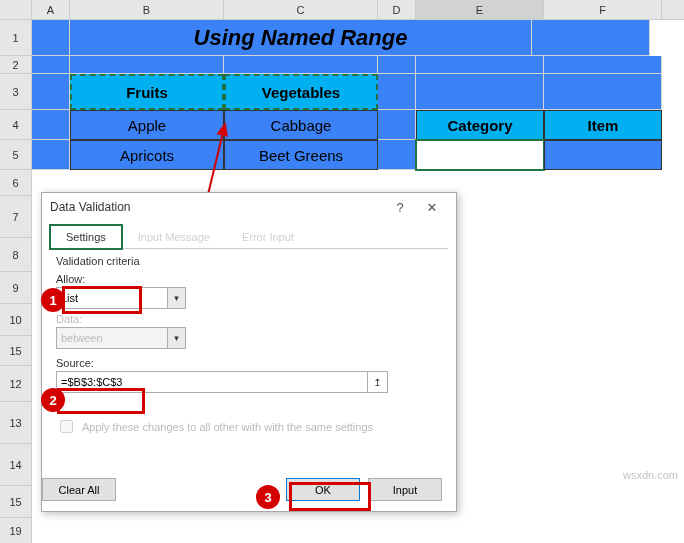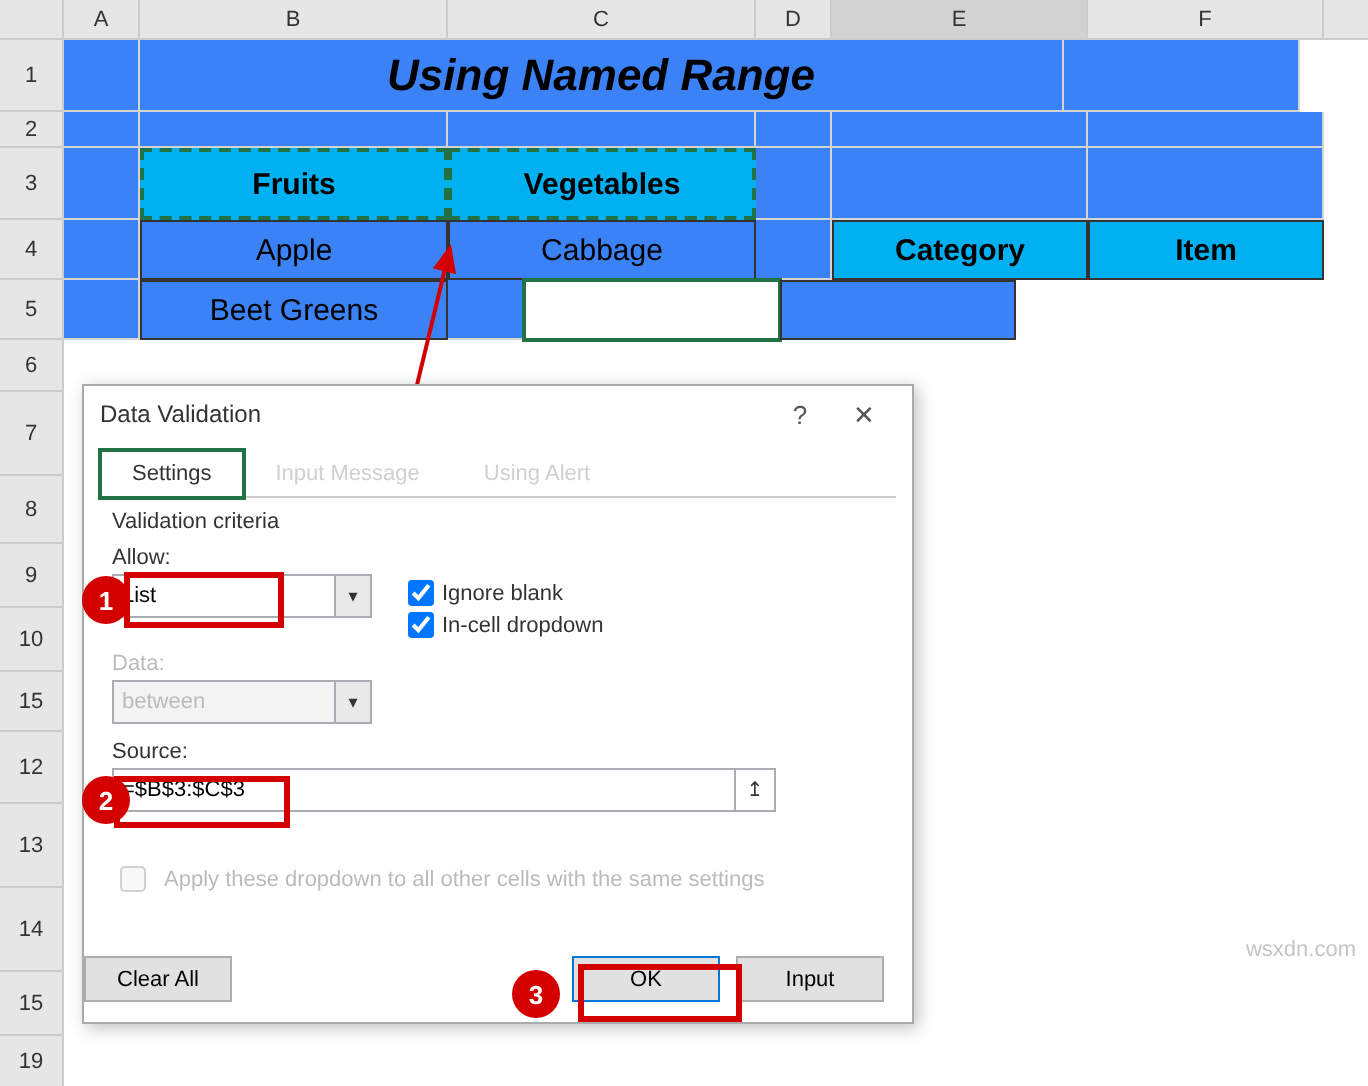--- a/index.html
+++ b/index.html
@@ -115,20 +115,21 @@
     <div class="row" style="height:30px">
       <div class="cell cA"></div>
       <div class="cell cB tcell">Apple</div>
       <div class="cell cC tcell">Cabbage</div>
       <div class="cell cD"></div>
       <div class="cell cE thdr">Category</div>
       <div class="cell cF thdr">Item</div>
     </div>
     <div class="row" style="height:30px">
       <div class="cell cA"></div>
+      <div class="cell cB tcell">Apricots</div>
       <div class="cell cC tcell">Beet Greens</div>
       <div class="cell cD"></div>
       <div class="cell cE tcell active"></div>
       <div class="cell cF tcell"></div>
     </div>
   </div>
 </div>
 
 <svg class="arrow">
   <defs>
@@ -142,55 +143,45 @@
 <div class="dlg">
   <div class="titlebar">
     <span>Data Validation</span>
     <span class="sp"></span>
     <div class="tbtn">?</div>
     <div class="tbtn">✕</div>
   </div>
   <div class="tabs">
     <div class="tab active">Settings</div>
     <div class="tab">Input Message</div>
-    <div class="tab">Using Alert</div>
+    <div class="tab">Error Input</div>
   </div>
   <div class="grp">
     <div class="lbl">Validation criteria</div>
     <div class="lbl" style="margin-top:6px">Allow:</div>
     <div class="lrow">
       <div class="combo">
         <input readonly="" value="List" style="">
         <div class="dd">▾</div>
-      </div>
-      <div>
-        <label class="chk">
-            <input type="checkbox" checked="" style="">
-            <span>Ignore blank</span>
-          </label>
-        <label class="chk">
-            <input type="checkbox" checked="" style="">
-            <span>In-cell dropdown</span>
-          </label>
       </div>
     </div>
     <div class="lbl dis">Data:</div>
     <div class="combo dis">
       <input disabled="" value="between" style="">
       <div class="dd">▾</div>
     </div>
     <div class="lbl" style="margin-top:8px">Source:</div>
     <div class="src">
       <input value="=$B$3:$C$3" style="">
       <div class="ref">↥</div>
     </div>
   </div>
   <div class="apply">
     <input type="checkbox" disabled="" style="">
-    <span>Apply these dropdown to all other cells with the same settings</span>
+    <span>Apply these changes to all other with with the same settings</span>
   </div>
   <div class="btns">
     <div class="btn">Clear All</div>
     <div style="flex:1"></div>
     <div class="btn ok">OK</div>
     <div style="width:8px"></div>
     <div class="btn">Input</div>
   </div>
 </div>
 

